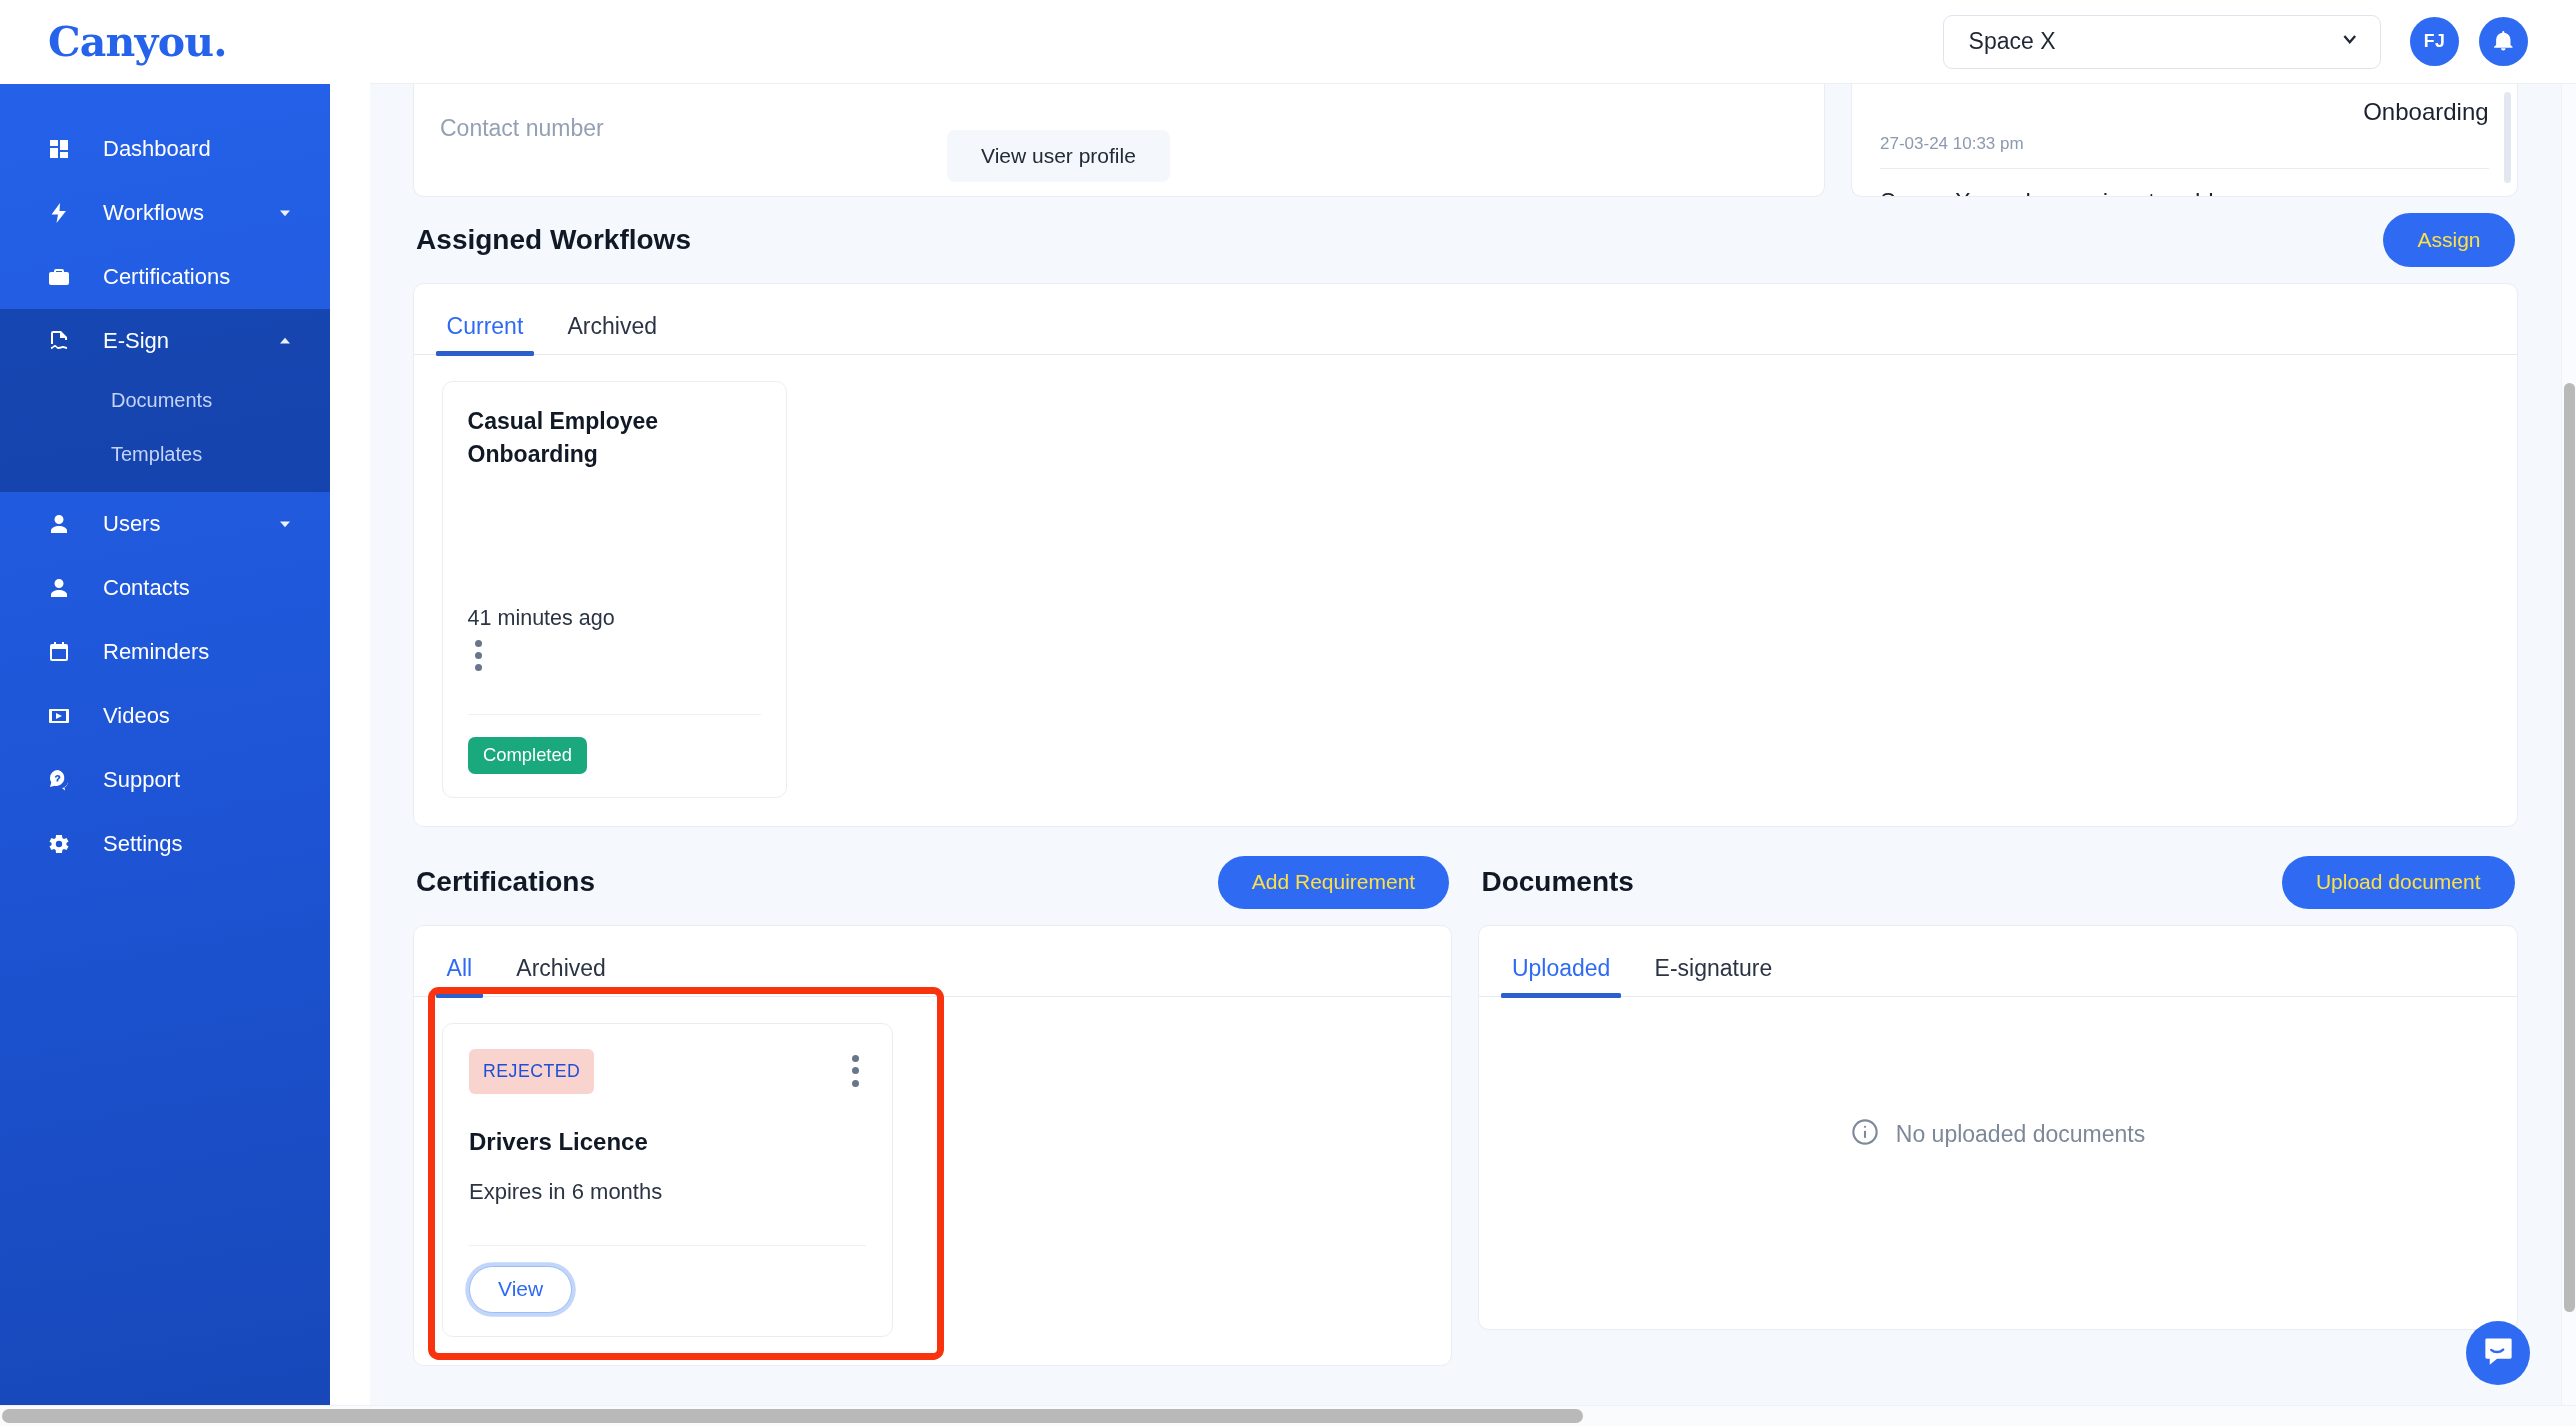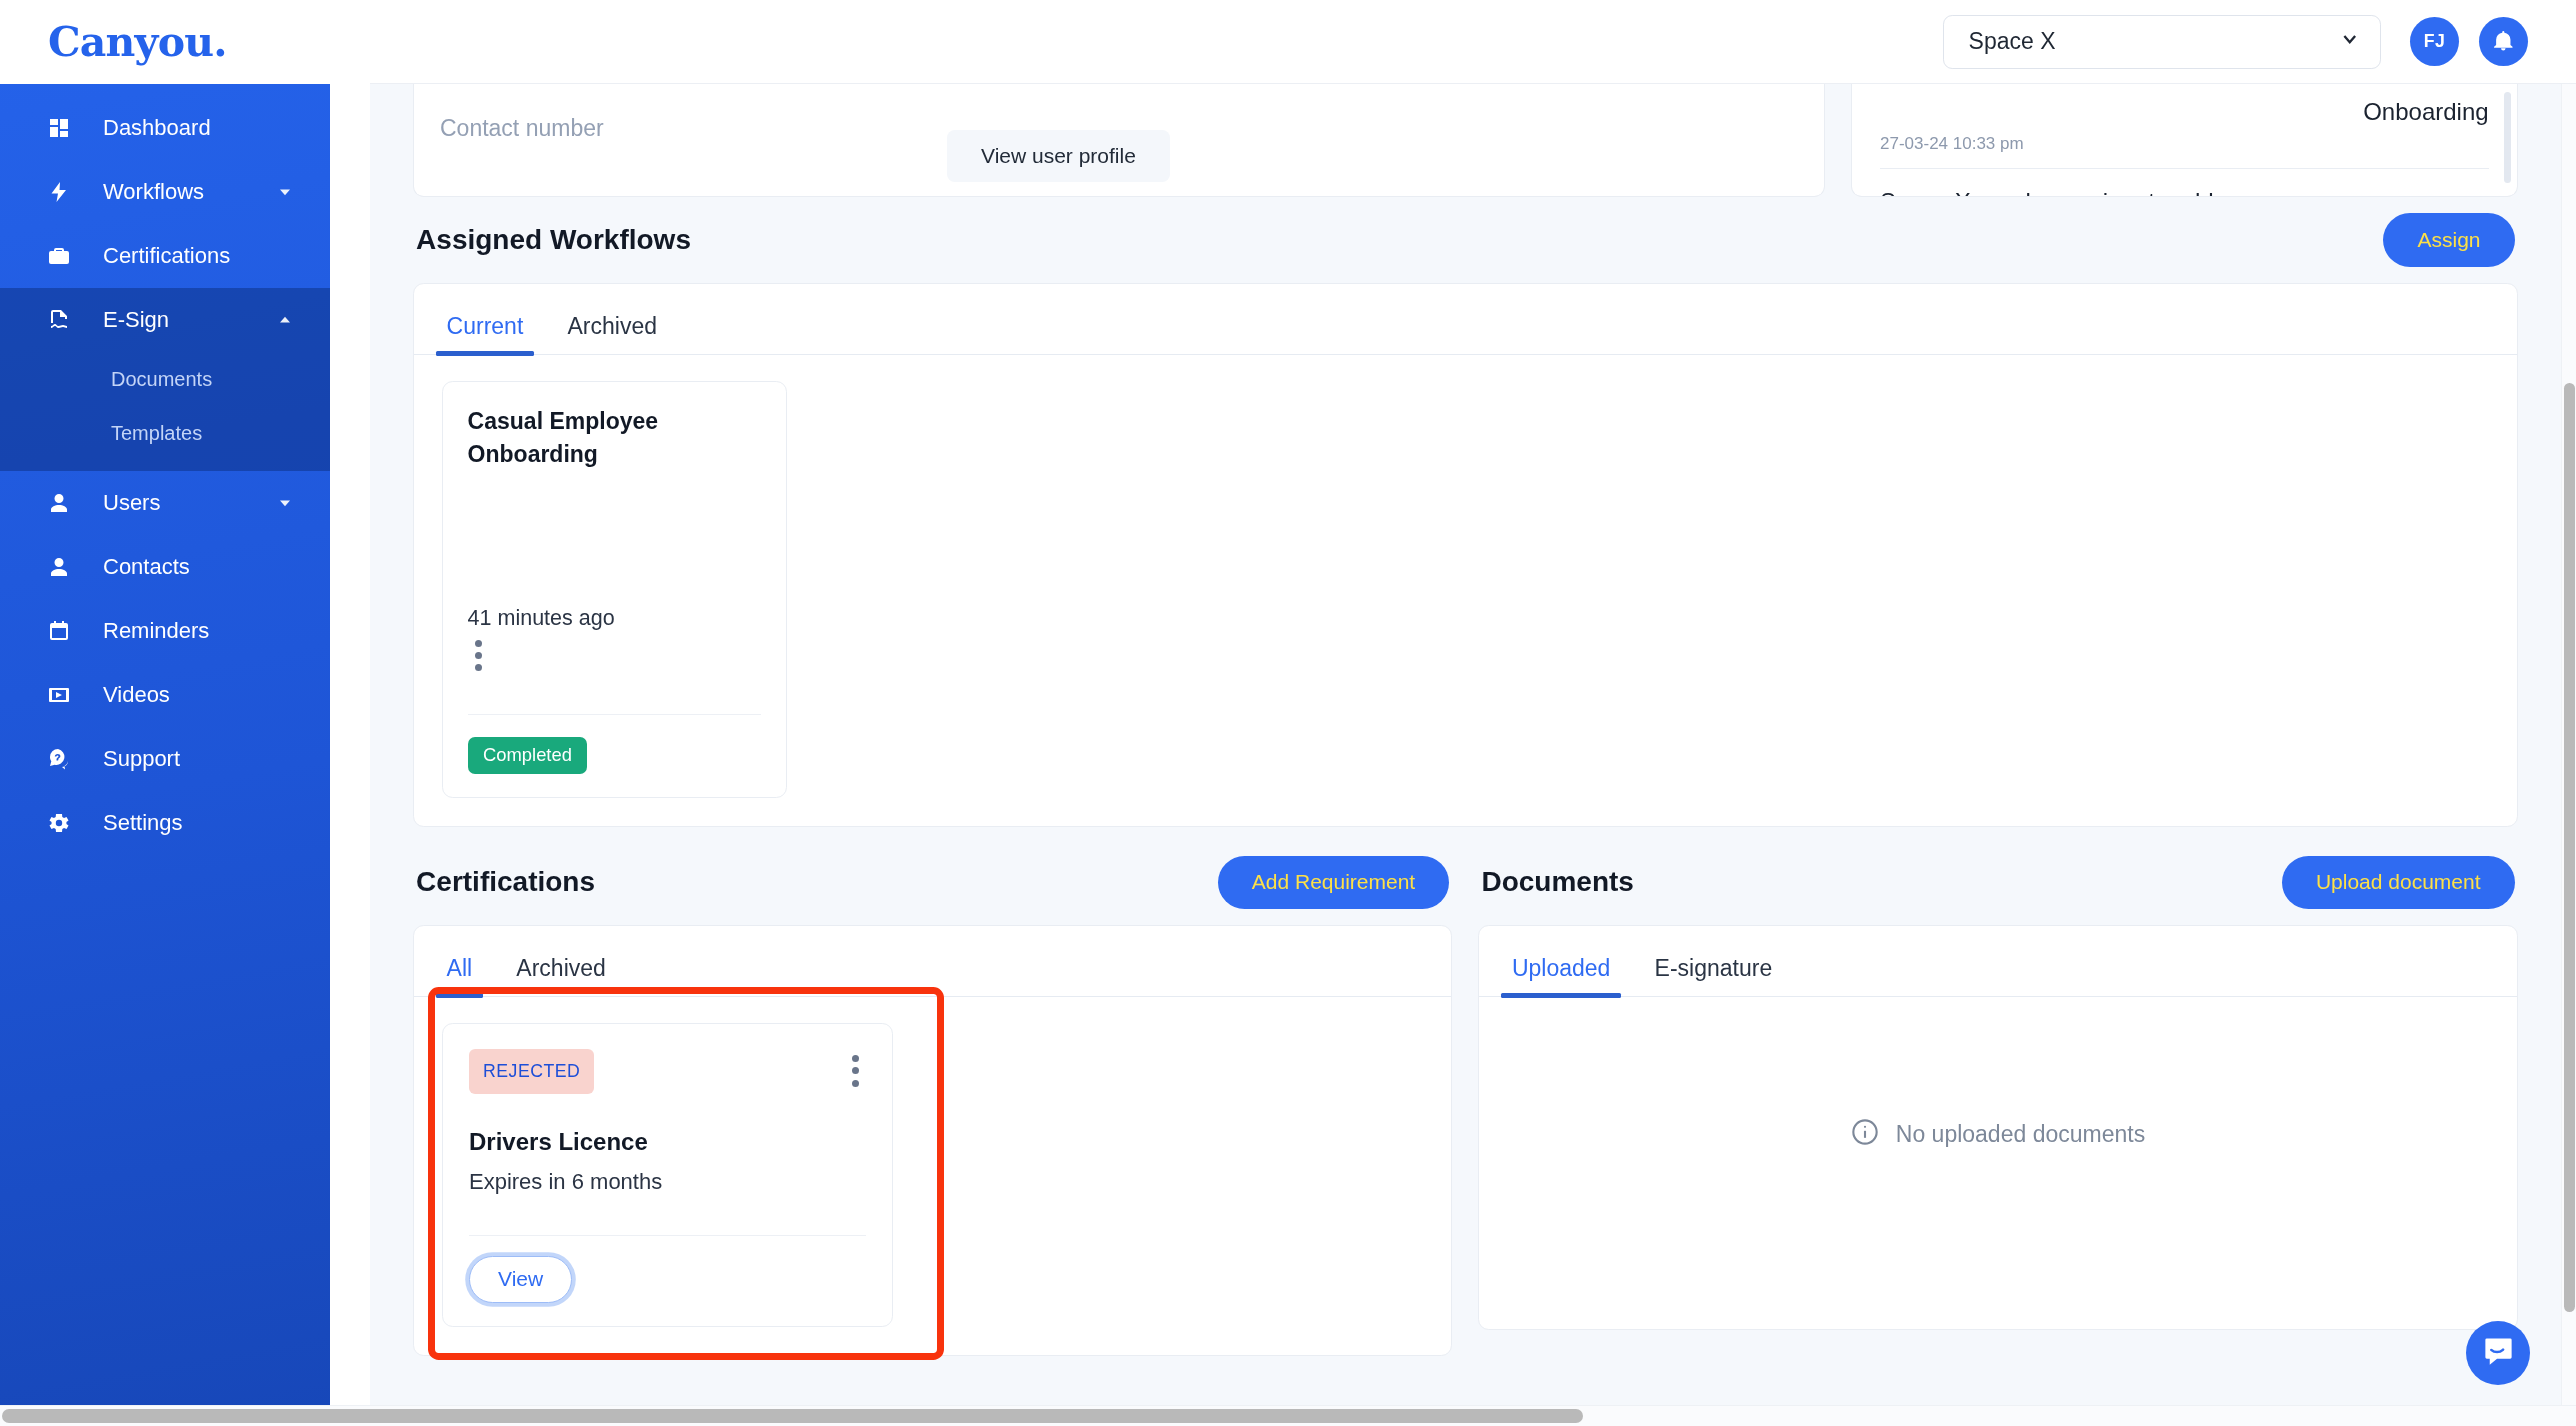--- a/index.html
+++ b/index.html
@@ -20,21 +20,21 @@
     position: relative; z-index: 5;
   }
   .brand {
     height: 84px; background: #ffffff;
     display: flex; align-items: center; padding-left: 48px;
   }
   .brand-text {
     font-family: "DejaVu Serif", serif;
     font-weight: 700; font-size: 41px; color: #2563eb; letter-spacing: -0.8px;
   }
-  .nav { padding-top: 12px; }
+  .nav { padding-top: 33px; }
   .nav-item {
     display: flex; align-items: center;
     height: 64px; padding: 0 35px 0 43px;
     color: #ffffff; font-size: 22px; cursor: pointer; position: relative;
   }
   .nav-item .ic {
     width: 32px; height: 32px; flex: 0 0 32px;
     display: flex; align-items: center; justify-content: center; margin-right: 28px;
   }
   .nav-item .ic svg { width: 24px; height: 24px; fill: #ffffff; }
@@ -179,21 +179,21 @@
   .cert-card {
     width: 451px; border: 0.8px solid #e9edf3; border-radius: 10.7px;
     background: #fff; padding: 24.6px 26px 23px 26px;
   }
   .cert-top { display: flex; align-items: flex-start; }
   .badge-rejected {
     background: #f9d3ce; color: #1d4ed8; font-size: 17.7px; font-weight: 400;
     letter-spacing: 0.5px; border-radius: 6.1px; padding: 12px 14px;
   }
   .cert-title { font-size: 24px; font-weight: 700; color: #121926; margin-top: 34px; }
-  .cert-sub { font-size: 22px; color: #2b3444; margin-top: 13px; }
+  .cert-sub { font-size: 22px; color: #2b3444; margin-top: 23px; }
   .cert-div { height: 0.8px; background: #edf0f5; margin: 40px 0 20px 0; }
   .btn-view {
     background: #fff; color: #2f6bf2; border: 0.8px solid #9dbcf7;
     border-radius: 767px; font-size: 21px; font-family: inherit;
     padding: 10.7px 28px; cursor: pointer;
     box-shadow: 0 0 0 3.8px rgba(120,165,245,0.45);
   }
 
   .highlight-box {
     position: absolute; border: 7px solid #f8330d; border-radius: 10.7px;

